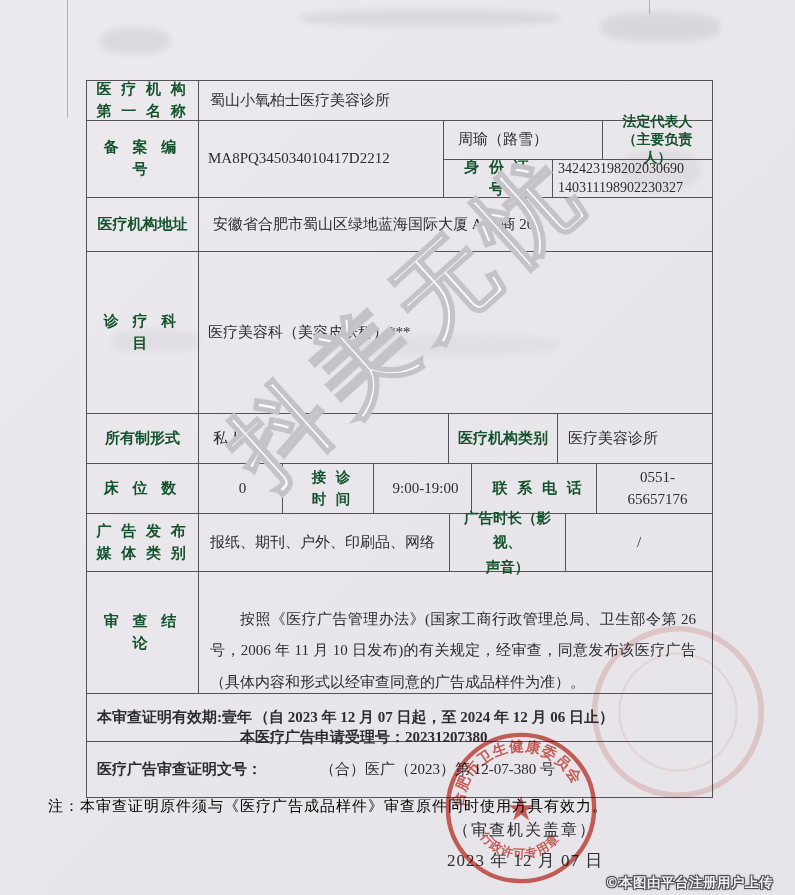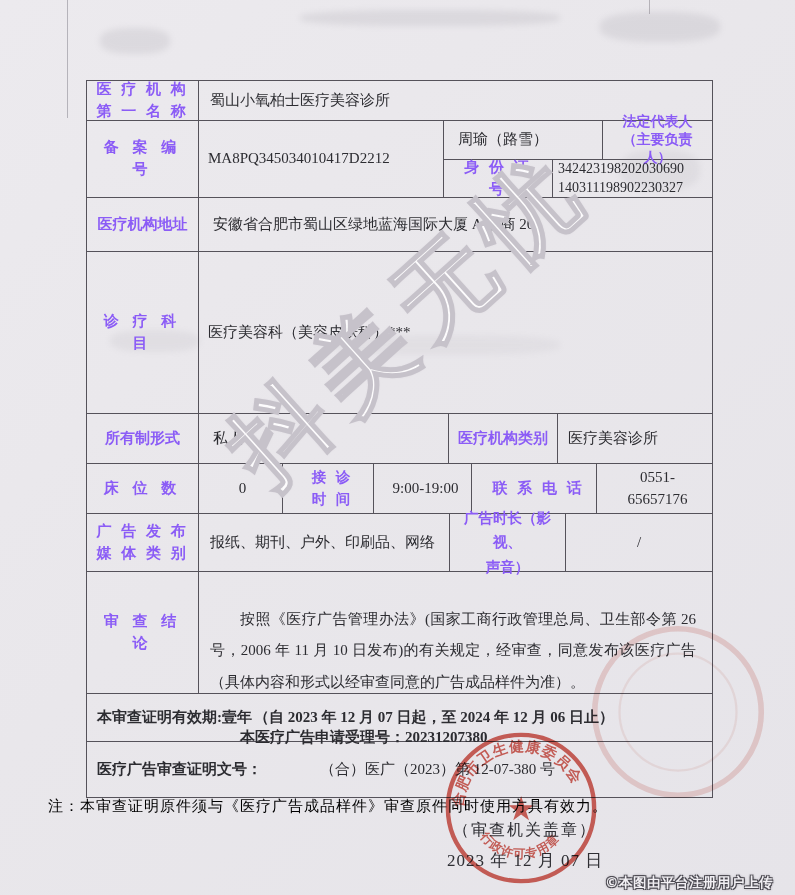--- a/index.html
+++ b/index.html
@@ -26,21 +26,21 @@
     font-size:15px;
   }
   .trow{display:flex;border-bottom:1px solid #55525a;box-sizing:border-box;}
   .trow:last-child{border-bottom:none;}
   .cell{
     display:flex;align-items:center;box-sizing:border-box;
     border-right:1px solid #55525a;min-height:100%;
     padding:3px 8px;white-space:pre-line;line-height:1.45;
   }
   .cell:last-child{border-right:none;}
-  .lbl{font-weight:bold;justify-content:center;text-align:center;color:#8b5cf6;}
+  .lbl{font-weight:bold;justify-content:center;text-align:center;color:#14532d;}
   .val{padding-left:14px;}
   .ctr{justify-content:center;text-align:center;padding-left:8px;}
   .sp1{letter-spacing:5px;margin-right:-5px;}
   .sp2{letter-spacing:3px;margin-right:-3px;}
   .w-label{width:112px;flex:0 0 112px;}
   .stack{display:flex;flex-direction:column;flex:1 1 auto;}
   .stack .srow{display:flex;flex:1 1 auto;border-bottom:1px solid #55525a;}
   .stack .srow:last-child{border-bottom:none;}
   .conclusion-cell{display:block;padding:10px 16px 6px 16px;}
   .conclusion-text{text-indent:2em;line-height:2.1;text-align:justify;}

